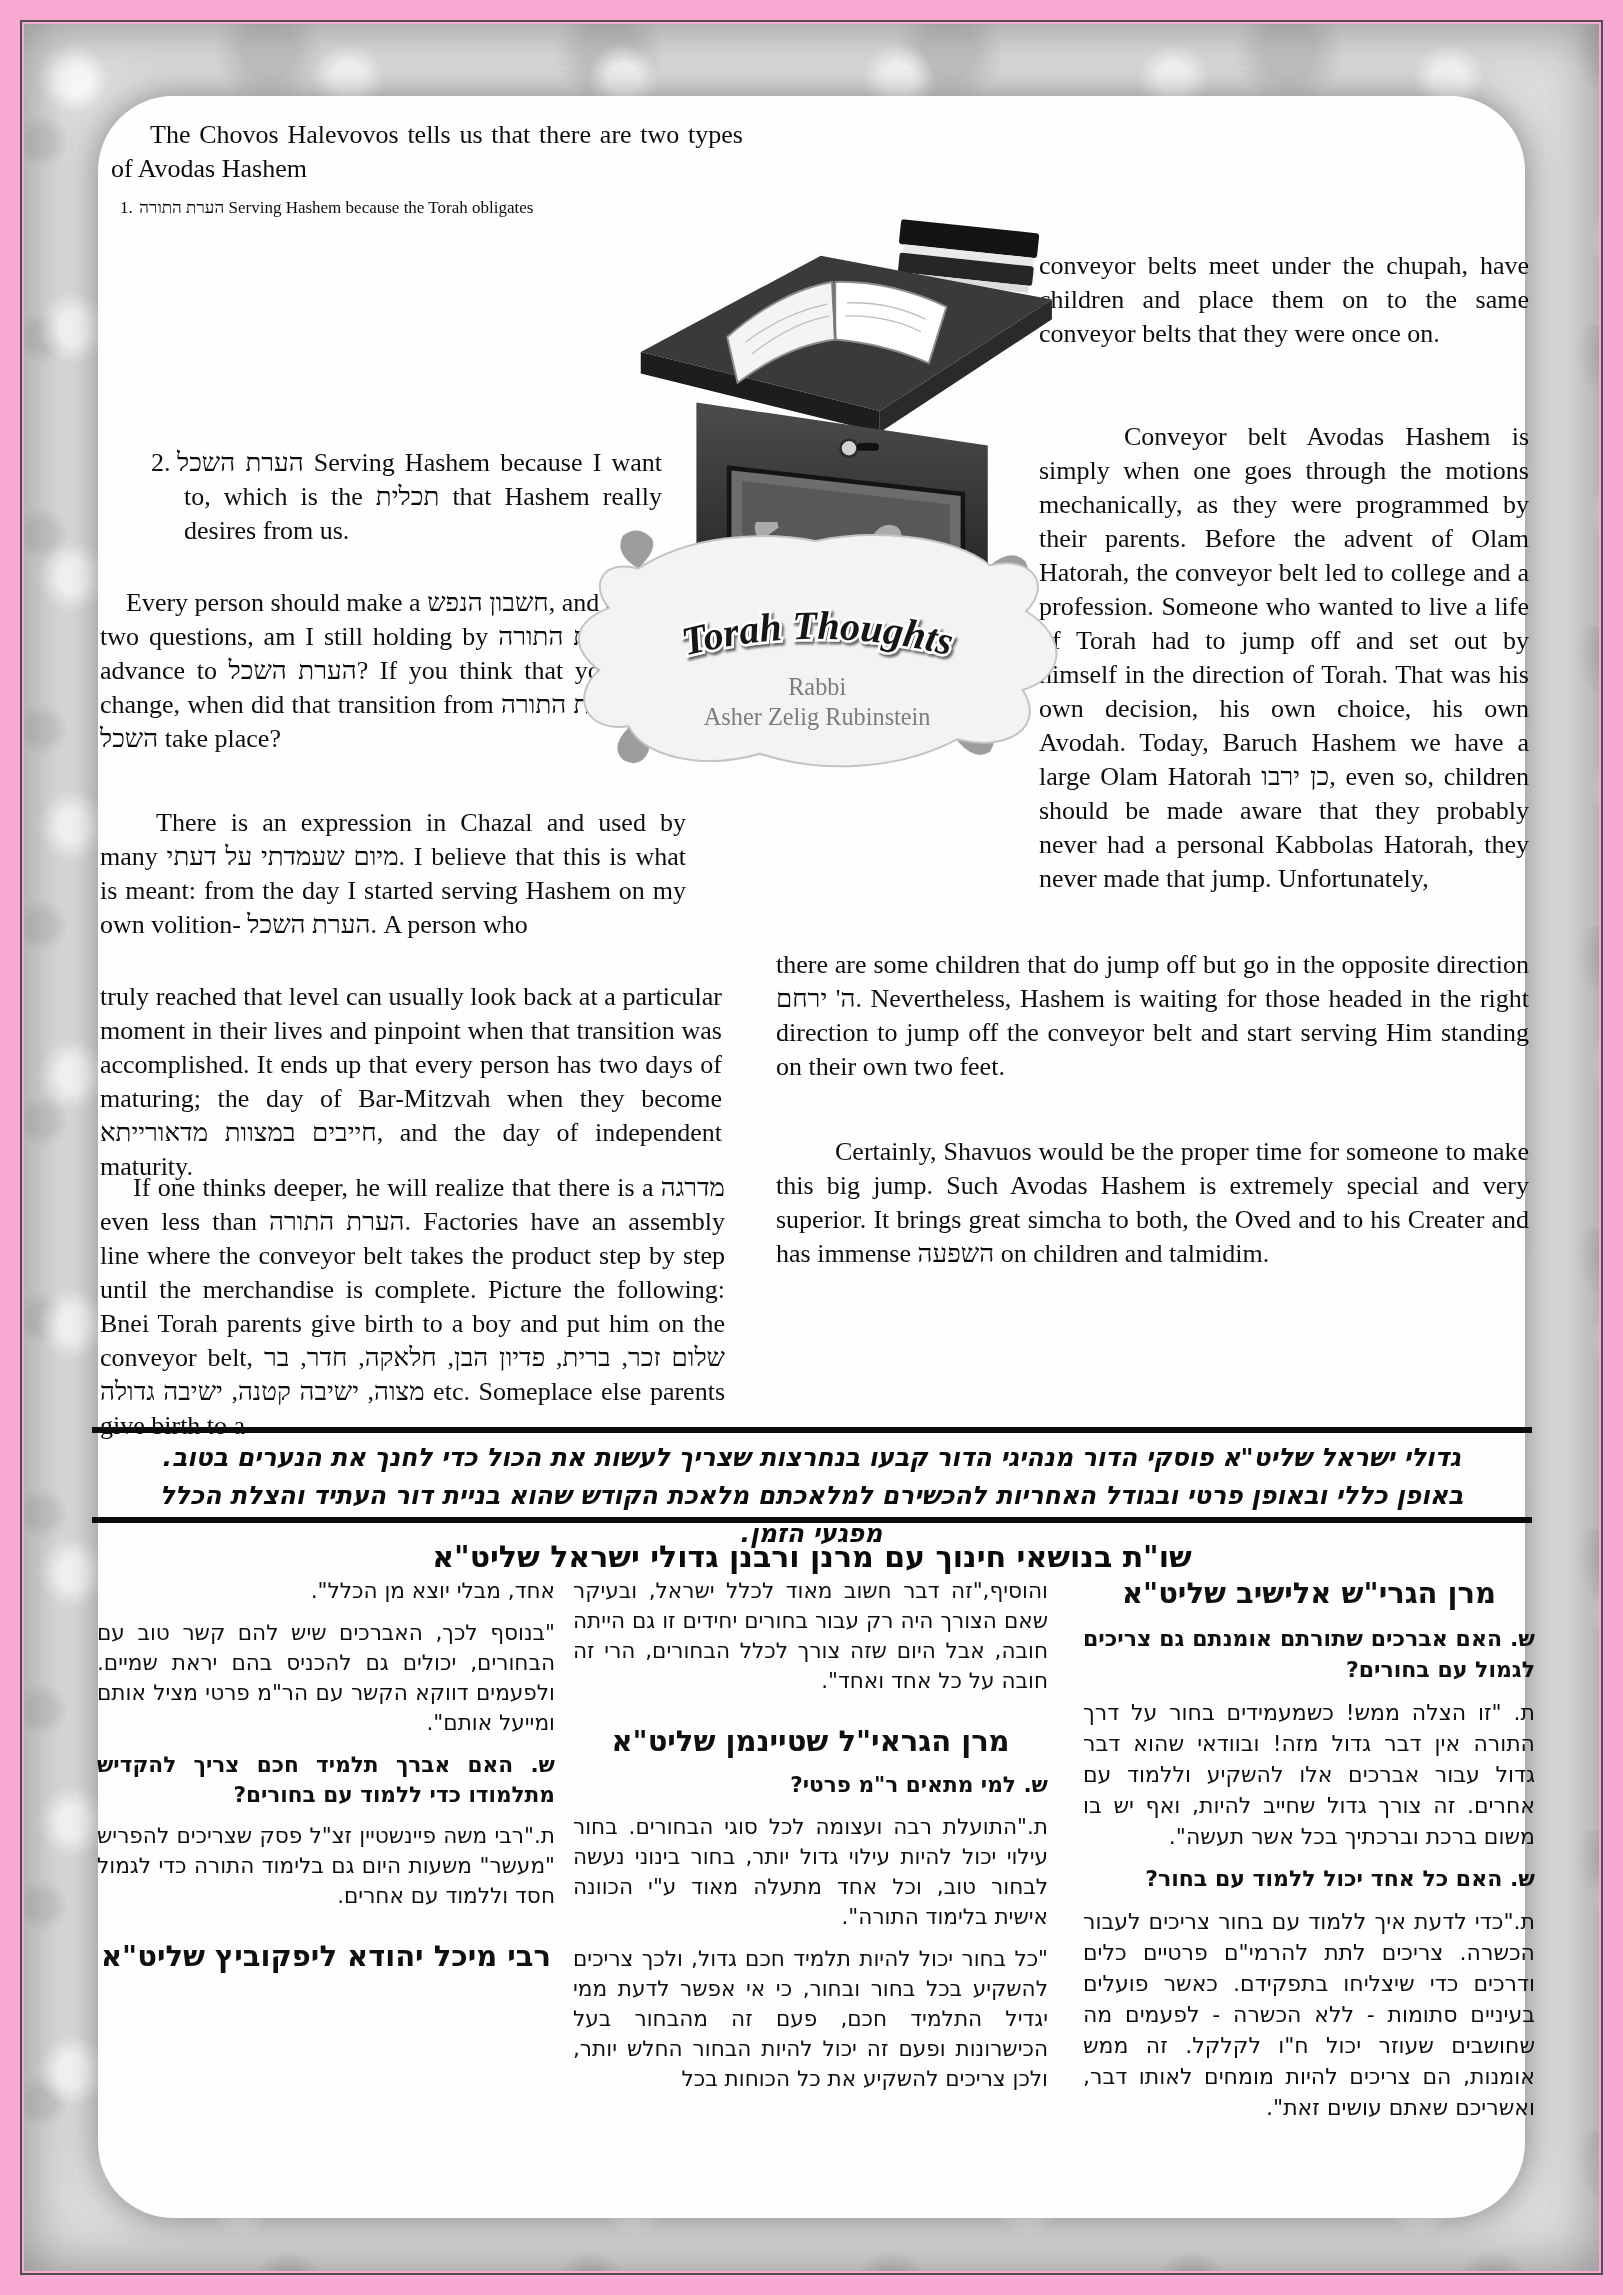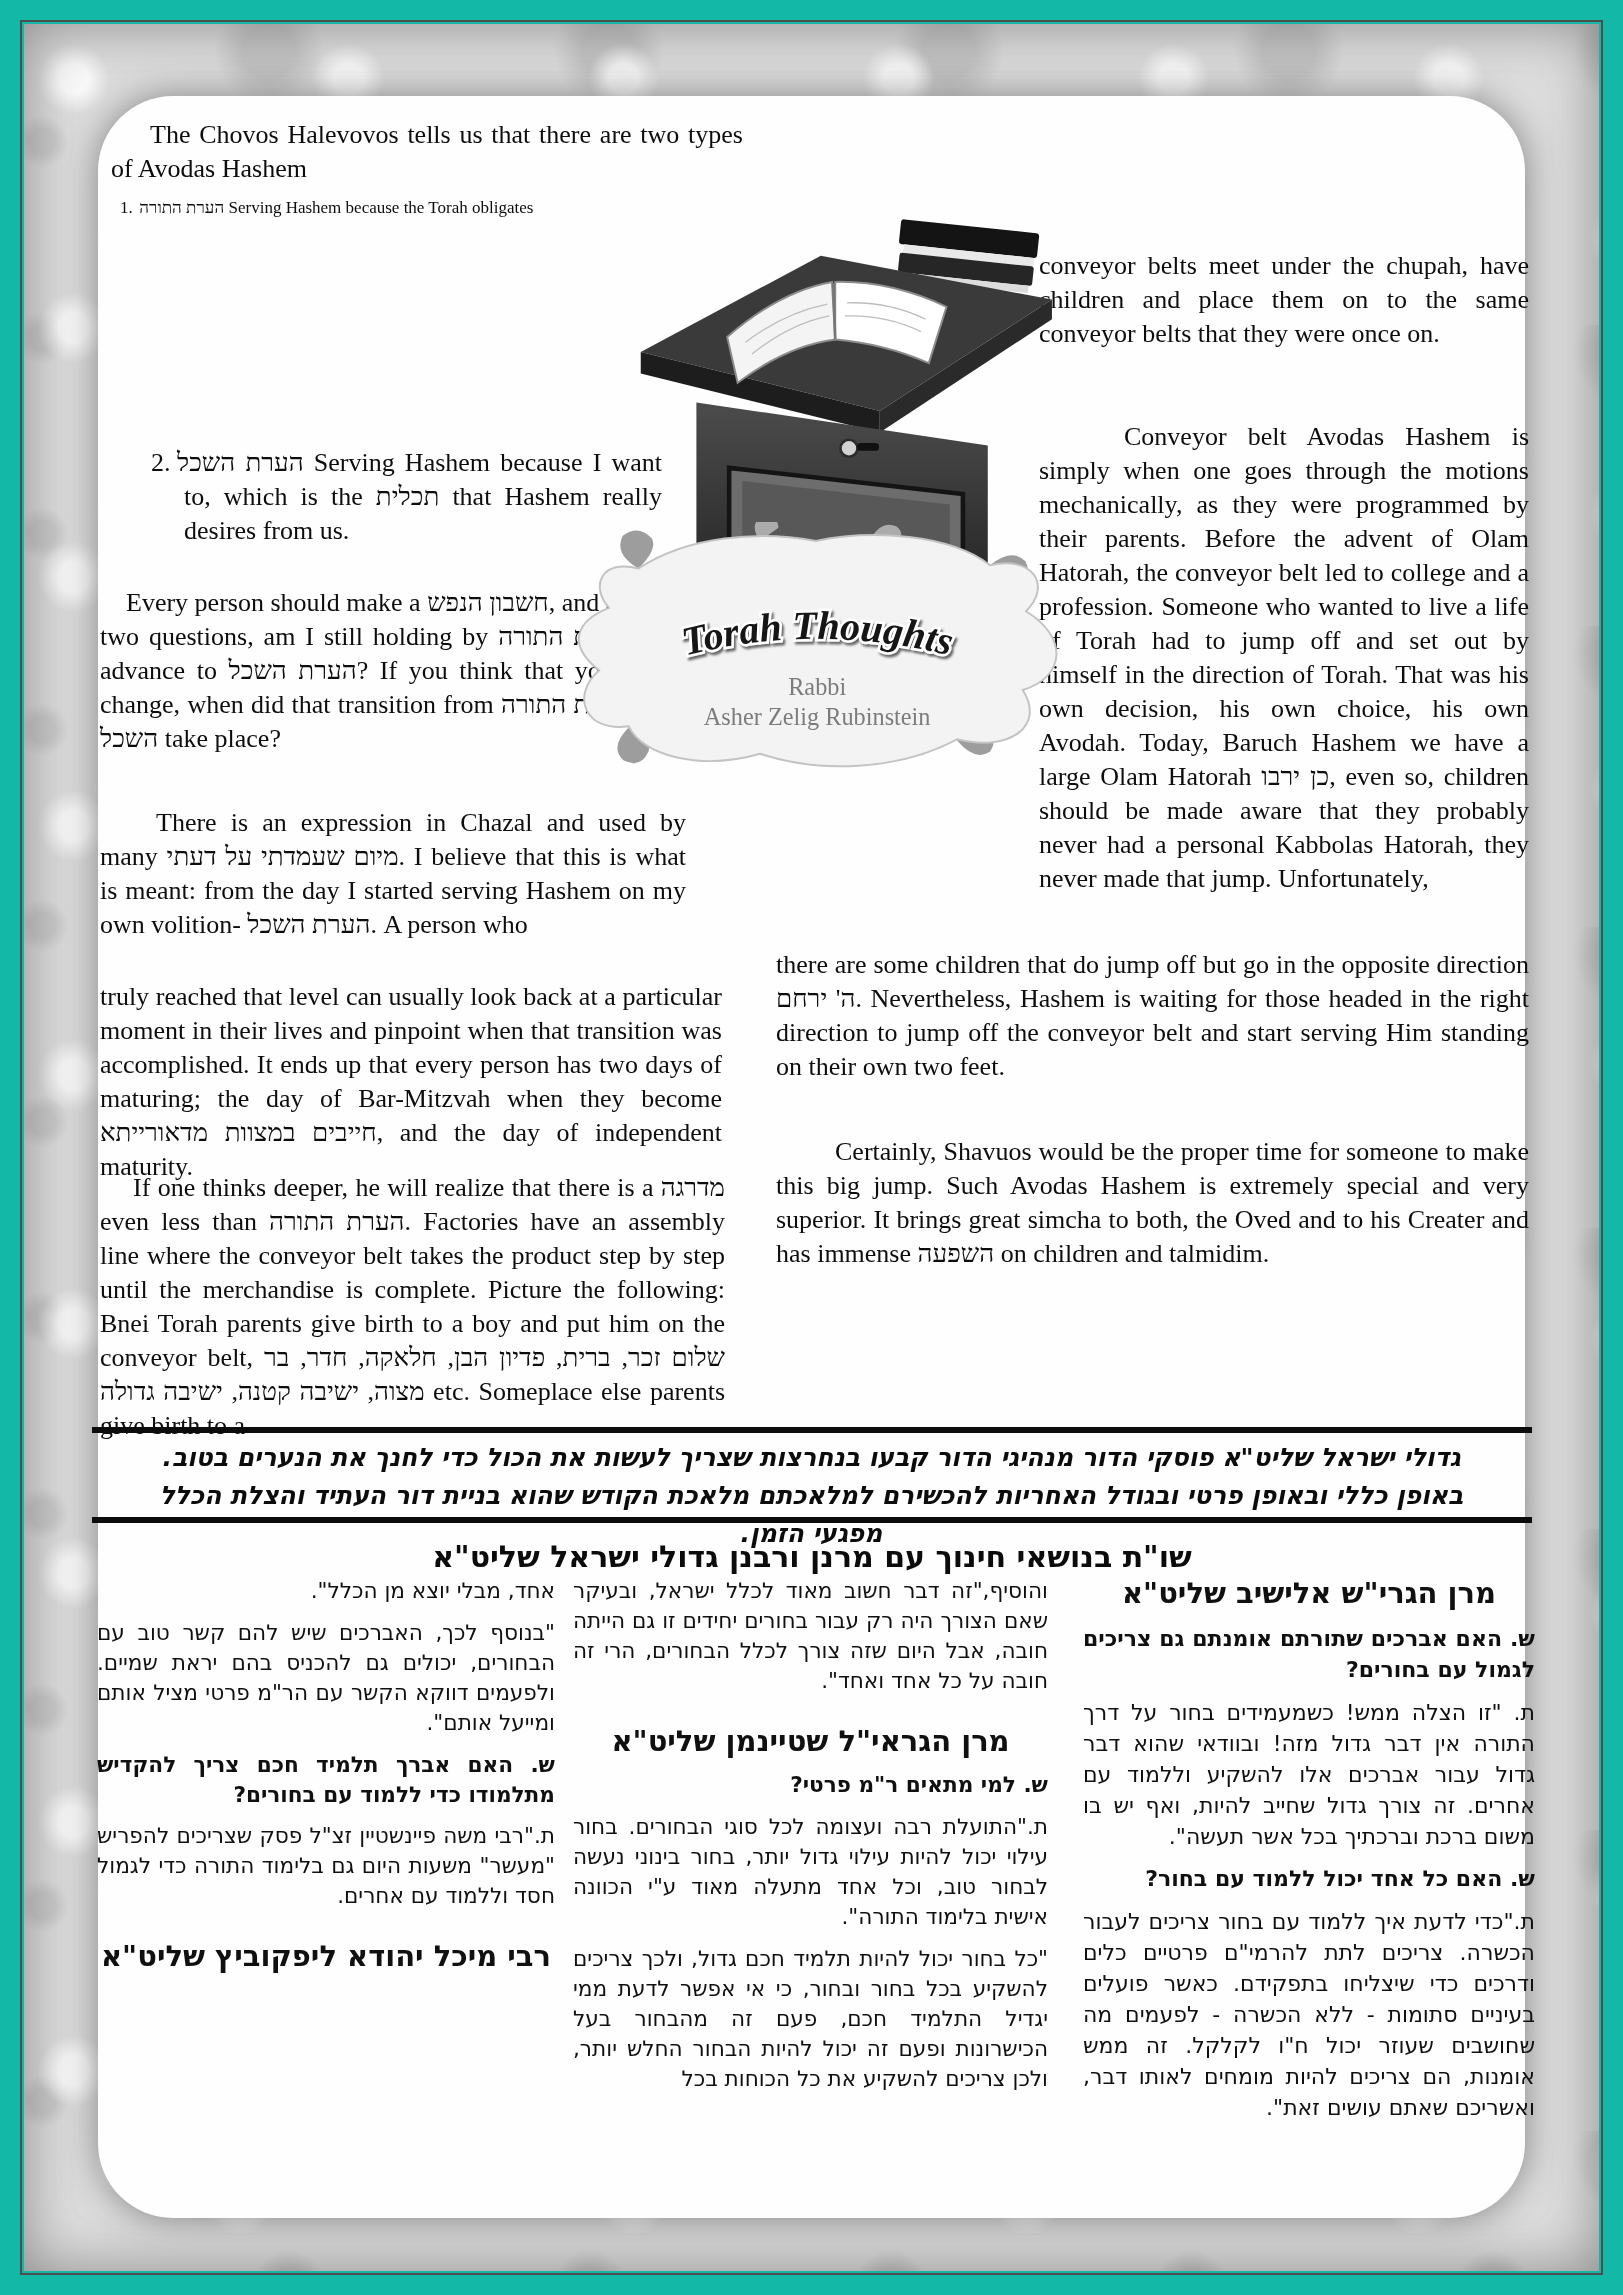--- a/index.html
+++ b/index.html
@@ -1,16 +1,16 @@
 <!DOCTYPE html>
 <html style="font-size:10.5px"><head>
 <meta charset="utf-8">
 <style>
   html,body{margin:0;padding:0;background:#fff;}
-  .page{position:relative;width:1623px;height:2295px;background:#14b8a6;overflow:hidden;
+  .page{position:relative;width:1623px;height:2295px;background:#f9a8d4;overflow:hidden;
         font-family:"Liberation Serif","DejaVu Sans",serif;color:#0d0d0d;}
   .frame-line{position:absolute;inset:19.6px;border:2.6px solid #4e4e4e;}
   .marble{position:absolute;inset:23.6px;background-color:#dedede;
     background-image:
       radial-gradient(circle at 18% 22%, rgba(255,255,255,.85) 0 5%, transparent 12%),
       radial-gradient(circle at 72% 9%,  rgba(150,150,150,.35) 0 7%, transparent 15%),
       radial-gradient(circle at 42% 78%, rgba(255,255,255,.75) 0 6%, transparent 13%),
       radial-gradient(circle at 88% 64%, rgba(140,140,140,.30) 0 6%, transparent 12%),
       radial-gradient(circle at 8% 60%,  rgba(165,165,165,.35) 0 5%, transparent 11%),
       radial-gradient(circle at 55% 40%, rgba(255,255,255,.6) 0 6%, transparent 12%);

